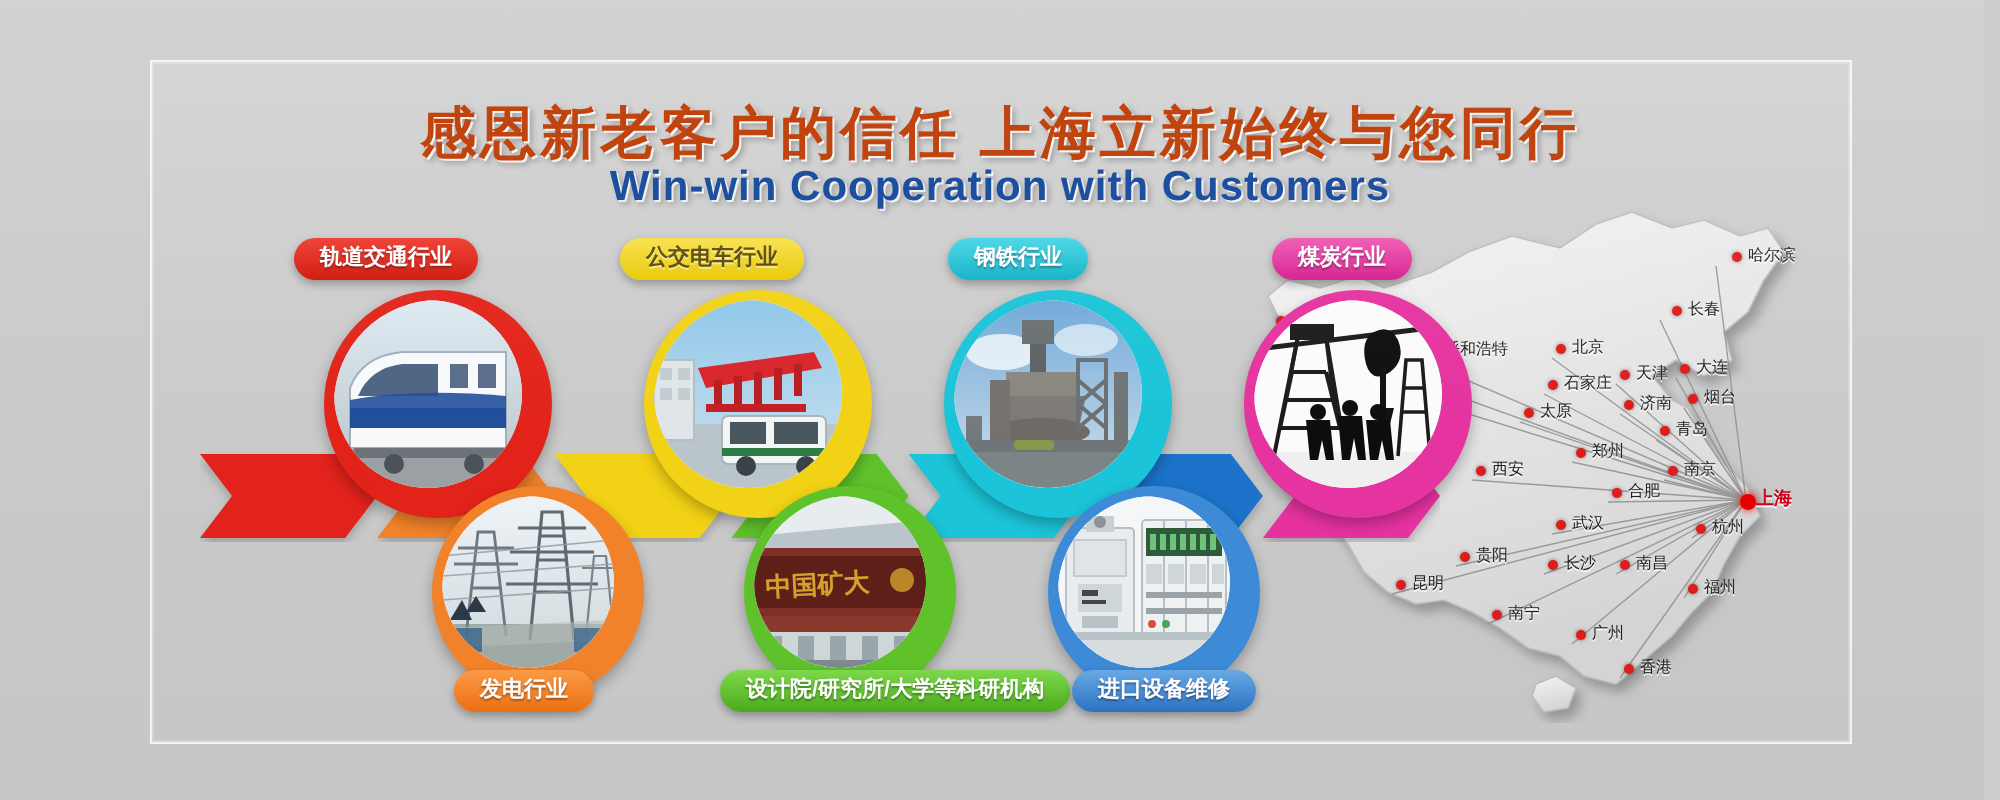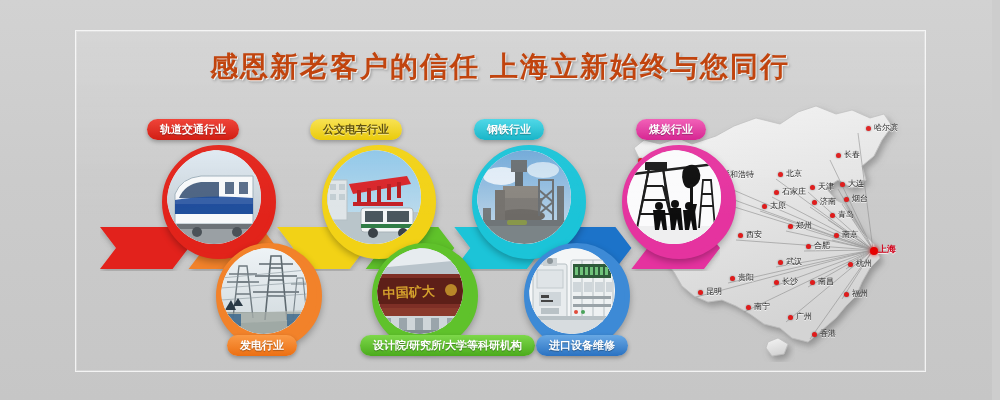--- a/index.html
+++ b/index.html
@@ -491,14 +491,15 @@
             <rect y="68" width="86" height="4" fill="#b9c2c6"></rect>
           </g>
         </svg>
       </div>
     </div>
     <div class="pill" style="left:536px;top:335px;background:linear-gradient(180deg,#68a8e4,#2a72c2);">进口设备维修</div>
   </div>
 
   <div id="frame"></div>
   <div id="title-cn">感恩新老客户的信任 上海立新始终与您同行</div>
+  <div id="title-en">Win-win Cooperation with Customers</div>
 
 </div>
 
 </body></html>

